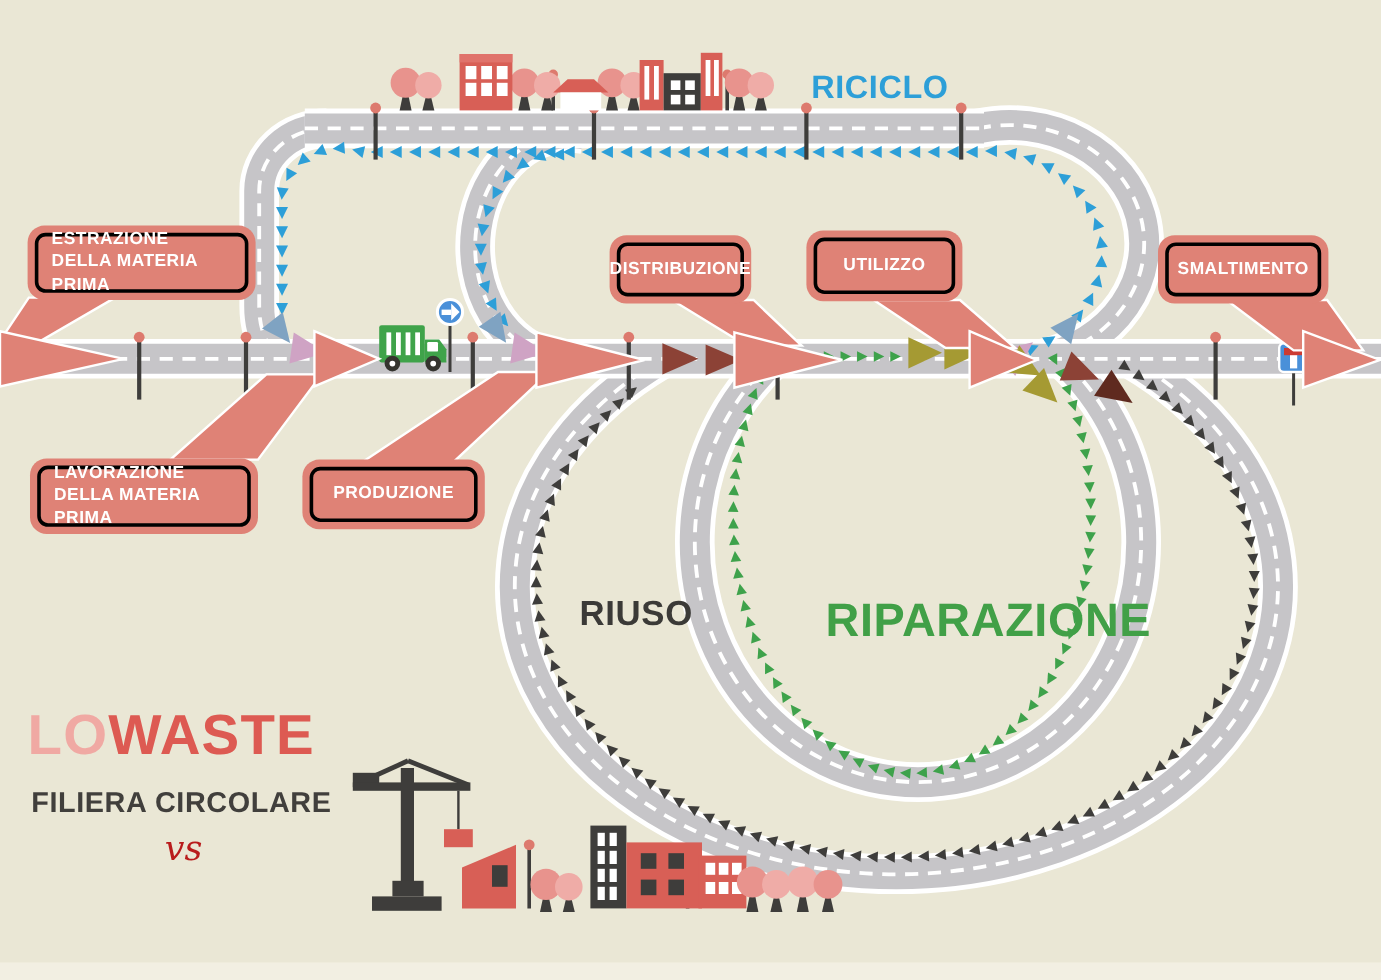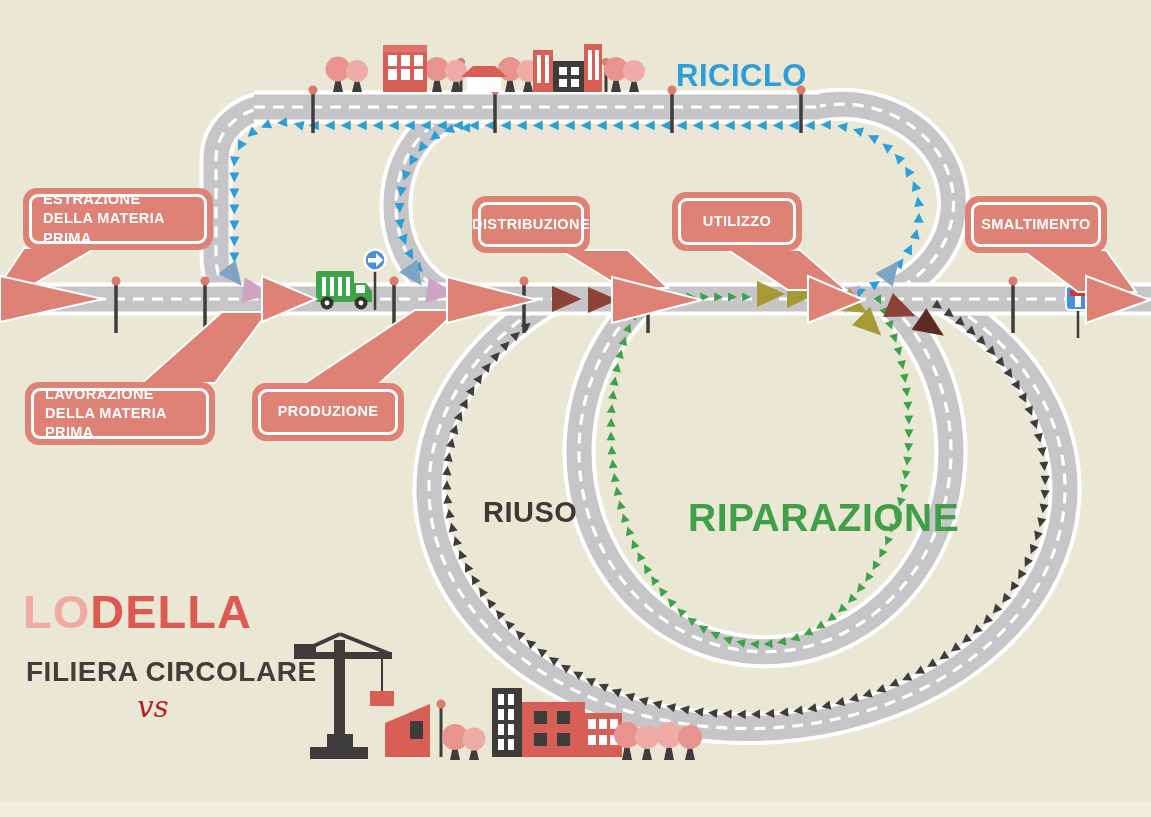--- a/index.html
+++ b/index.html
@@ -6,32 +6,32 @@
   body{font-family:"Liberation Sans","DejaVu Sans",sans-serif;background:#9c9c9c;}
   .stage{position:relative;width:1151px;height:817px;overflow:hidden;background:#eae7d5;}
   .stage svg{position:absolute;left:0;top:0;}
   
   .rb{fill:none;stroke:#ffffff;stroke-width:33;}
   .rf{fill:none;stroke:#c6c5c8;stroke-width:25;}
   .rdash{fill:none;stroke:#ffffff;stroke-width:3.2;stroke-dasharray:11 8;}
   .chain{dominant-baseline:central;font-family:"DejaVu Sans",sans-serif;}
   
   .callout{position:absolute;background:#df8276;border-radius:14px;padding:6px;box-sizing:border-box;}
-  .callout-inner{width:100%;height:100%;box-sizing:border-box;border:3px solid #ffffff;border-radius:9px;
+  .callout-inner{width:100%;height:100%;box-sizing:border-box;border:3px solid #000000;border-radius:9px;
     display:flex;align-items:center;justify-content:center;color:#fff;font-weight:bold;
     font-size:14.5px;letter-spacing:.4px;line-height:1.32;white-space:pre-line;text-align:center;}
   .callout.align-left .callout-inner{justify-content:flex-start;text-align:left;padding-left:11px;}
   .loop-label{position:absolute;font-weight:bold;letter-spacing:.5px;}
-  .lbl-riciclo{left:676px;top:58px;font-size:31px;color:#2d9fd8;}
+  .lbl-riciclo{left:676px;top:58px;font-size:27px;color:#2d9fd8;}
   .lbl-riuso{left:483px;top:496px;font-size:29px;color:#3b3a37;}
   .lbl-riparazione{left:688px;top:496px;font-size:39px;color:#41a047;}
   .brand{position:absolute;left:23px;top:584px;font-size:47px;font-weight:bold;letter-spacing:1px;}
   .brand .lo{color:#f0a9a3;}
   .brand .waste{color:#dd5a52;}
-  .filiera{position:absolute;font-weight:bold;color:#413f3c;font-size:28px;letter-spacing:.5px;text-align:center;}
+  .filiera{position:absolute;font-weight:bold;color:#413f3c;font-size:24px;letter-spacing:.5px;text-align:center;}
   .filiera.l1{left:26px;top:656px;}
   .filiera.l2{left:36px;top:724px;}
   .vs{position:absolute;left:118px;top:690px;width:70px;text-align:center;
       font-family:"DejaVu Serif","Liberation Serif",serif;font-style:italic;font-size:29px;color:#b91c1c;}
 </style>
 </head>
 <body>
 
 <div class="stage">
 
@@ -302,33 +302,33 @@
   <div class="callout-inner"><span>ESTRAZIONE
 DELLA MATERIA PRIMA</span></div>
 </div>
 <div class="callout align-left" style="left:25px;top:382px;width:190px;height:63px;">
   <div class="callout-inner"><span>LAVORAZIONE
 DELLA MATERIA PRIMA</span></div>
 </div>
 <div class="callout" style="left:252px;top:383px;width:152px;height:58px;">
   <div class="callout-inner"><span>PRODUZIONE</span></div>
 </div>
-<div class="callout" style="left:472px;top:196px;width:118px;height:57px;">
+<div class="callout" style="left:508px;top:196px;width:118px;height:57px;">
   <div class="callout-inner"><span>DISTRIBUZIONE</span></div>
 </div>
 <div class="callout" style="left:672px;top:192px;width:130px;height:59px;">
   <div class="callout-inner"><span>UTILIZZO</span></div>
 </div>
 <div class="callout" style="left:965px;top:196px;width:142px;height:57px;">
   <div class="callout-inner"><span>SMALTIMENTO</span></div>
 </div>
 
 <div class="loop-label lbl-riciclo">RICICLO</div>
 <div class="loop-label lbl-riuso">RIUSO</div>
 <div class="loop-label lbl-riparazione">RIPARAZIONE</div>
 
 <div class="brand">
-  <span class="lo">LO</span><span class="waste">DELLA</span>
+  <span class="lo">LO</span><span class="waste">WASTE</span>
 </div>
 <div class="filiera l1">FILIERA CIRCOLARE</div>
 <div class="vs">vs</div>
 
 </div>
 
 </body></html>

